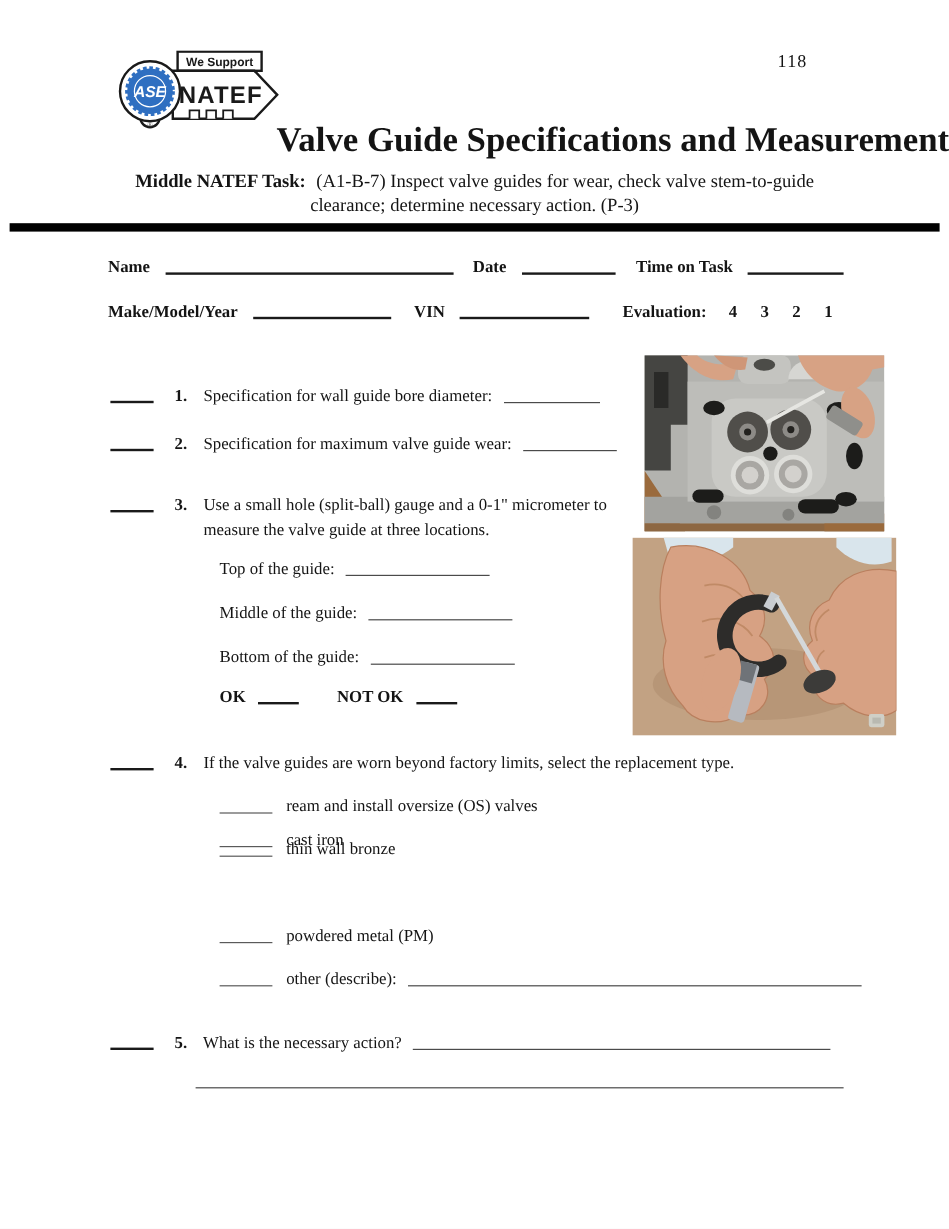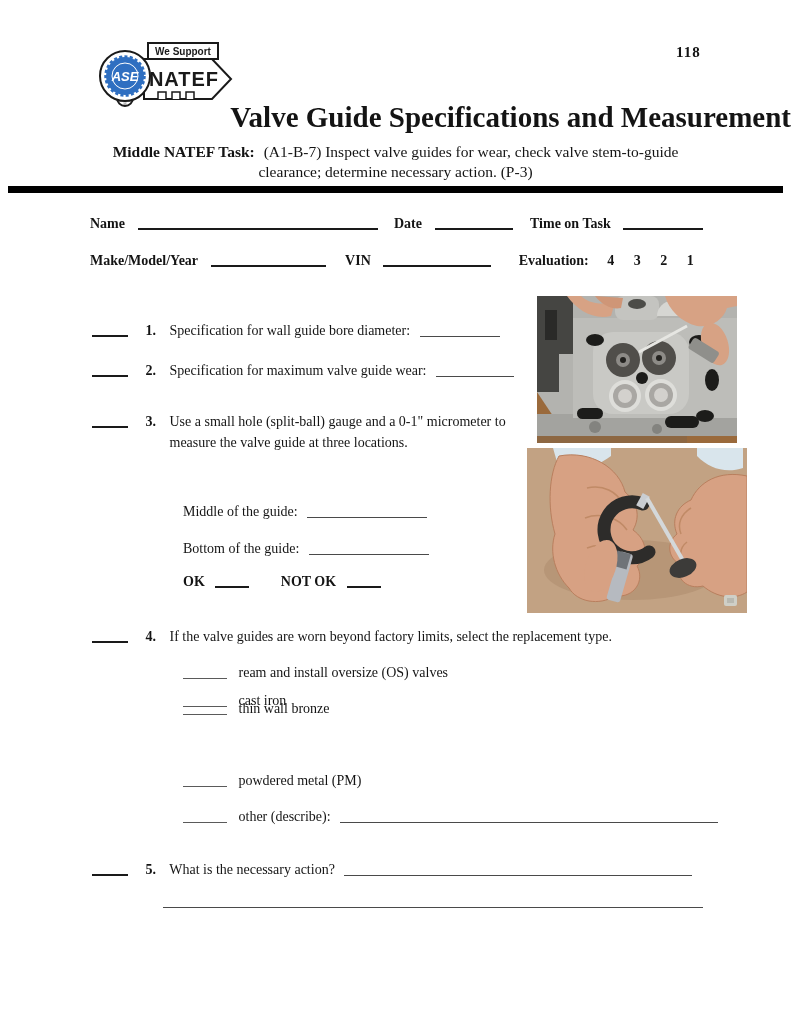--- a/index.html
+++ b/index.html
@@ -6,21 +6,21 @@
   html,body{margin:0;padding:0}
   body{background:#e9e9e9;font-family:"Liberation Serif",serif;color:#141414}
   .page{position:relative;width:791px;height:1024px;margin:0 auto;background:#ffffff;overflow:hidden}
   .abs{position:absolute;font-size:14px;white-space:nowrap;line-height:21px}
   .b{font-weight:bold}
   .ul{display:inline-block;height:13px;vertical-align:-2px}
   .check{border-bottom:2px solid #1a1a1a}
   .ans{border-bottom:1.4px solid #4a4a4a;margin-left:6px}
   .opt{border-bottom:1.4px solid #5a5a5a}
   .num{font-weight:bold;margin:0 10px 0 14px}
-  .pageno{position:absolute;top:44px;left:676px;font-size:15px;font-weight:bold;letter-spacing:1px}
+  .pageno{position:absolute;top:44px;left:648px;font-size:15px;font-weight:normal;letter-spacing:1px}
   .logo{position:absolute;top:42px;left:98px}
   .title{position:absolute;top:101px;left:0;width:100%;text-align:right;font-size:29px;font-weight:bold;margin:0}
   .subtitle{position:absolute;top:142px;left:0;width:100%;text-align:center;font-size:15.5px;line-height:20px}
   .rule{position:absolute;top:186px;left:8px;width:775px;height:7px;background:#000}
   .photo{position:absolute;line-height:0}
   .wrap{display:inline-block;width:380px;vertical-align:top;white-space:normal}
 </style>
 </head>
 <body>
 
@@ -88,20 +88,24 @@
     <span>Specification for maximum valve guide wear:</span>
     <span class="ul ans" style="width:78px"></span>
   </div>
 
   <div class="abs" style="left:92px;top:411px">
     <span class="ul check" style="width:36px"></span>
     <span class="num">3.</span>
     <span class="wrap">Use a small hole (split-ball) gauge and a 0-1" micrometer to measure the valve guide at three locations.</span>
   </div>
 
+  <div class="abs" style="left:183px;top:464px">
+    <span>Top of the guide:</span>
+    <span class="ul ans" style="width:120px"></span>
+  </div>
   <div class="abs" style="left:183px;top:501px">
     <span>Middle of the guide:</span>
     <span class="ul ans" style="width:120px"></span>
   </div>
   <div class="abs" style="left:183px;top:538px">
     <span>Bottom of the guide:</span>
     <span class="ul ans" style="width:120px"></span>
   </div>
 
   <div class="abs" style="left:183px;top:571px">

